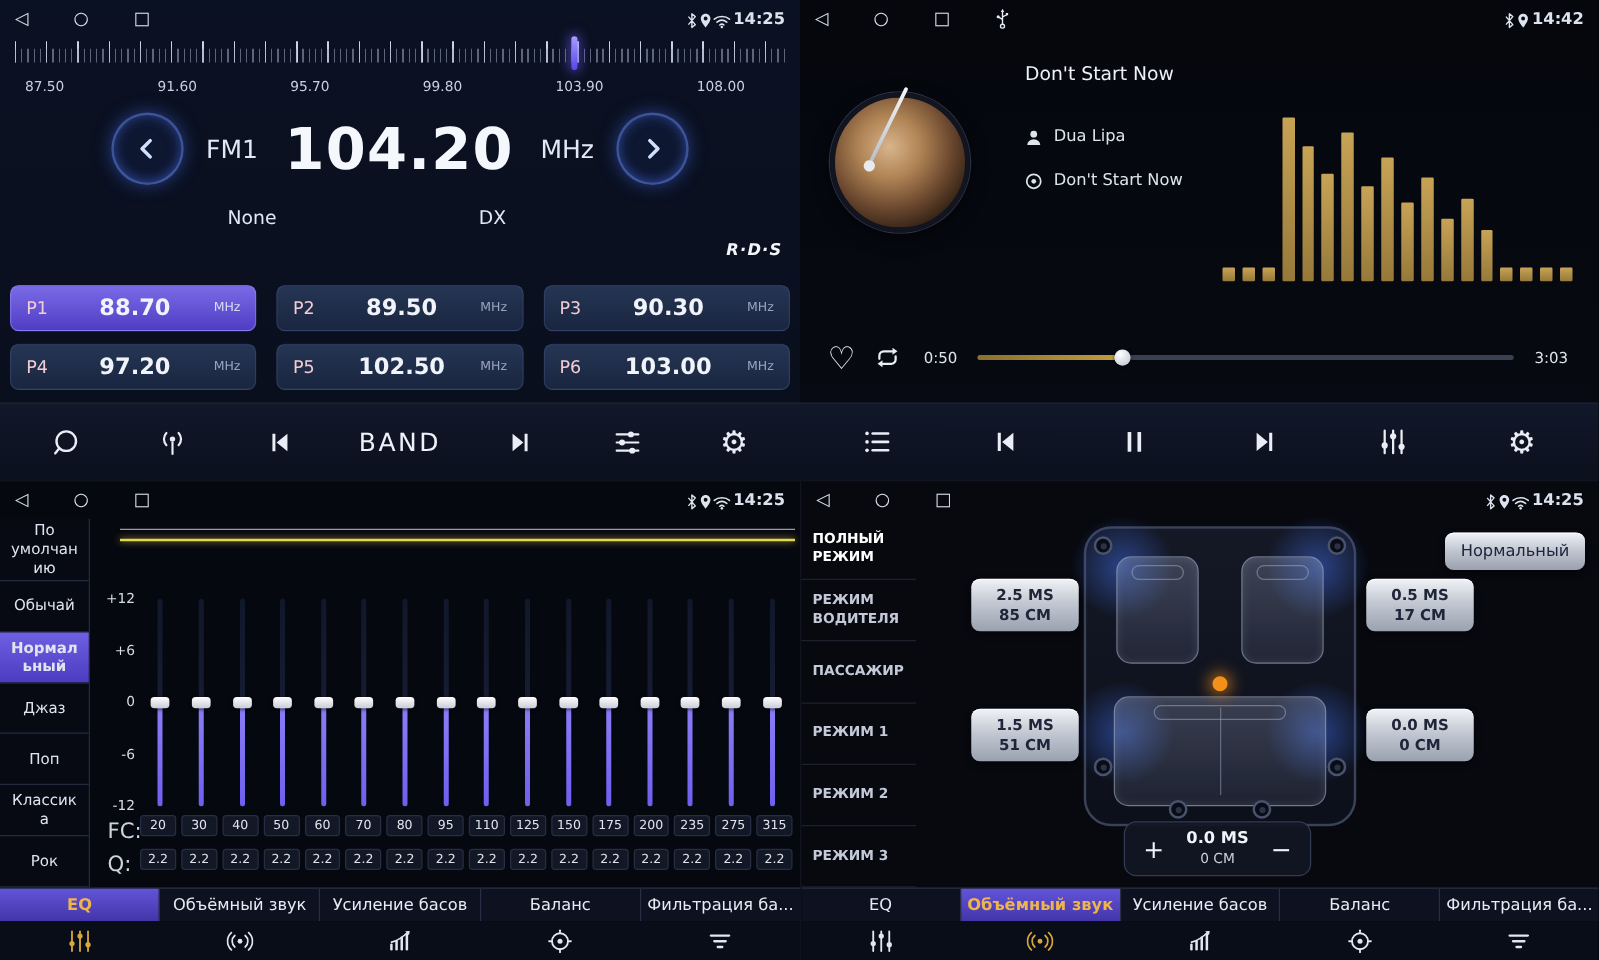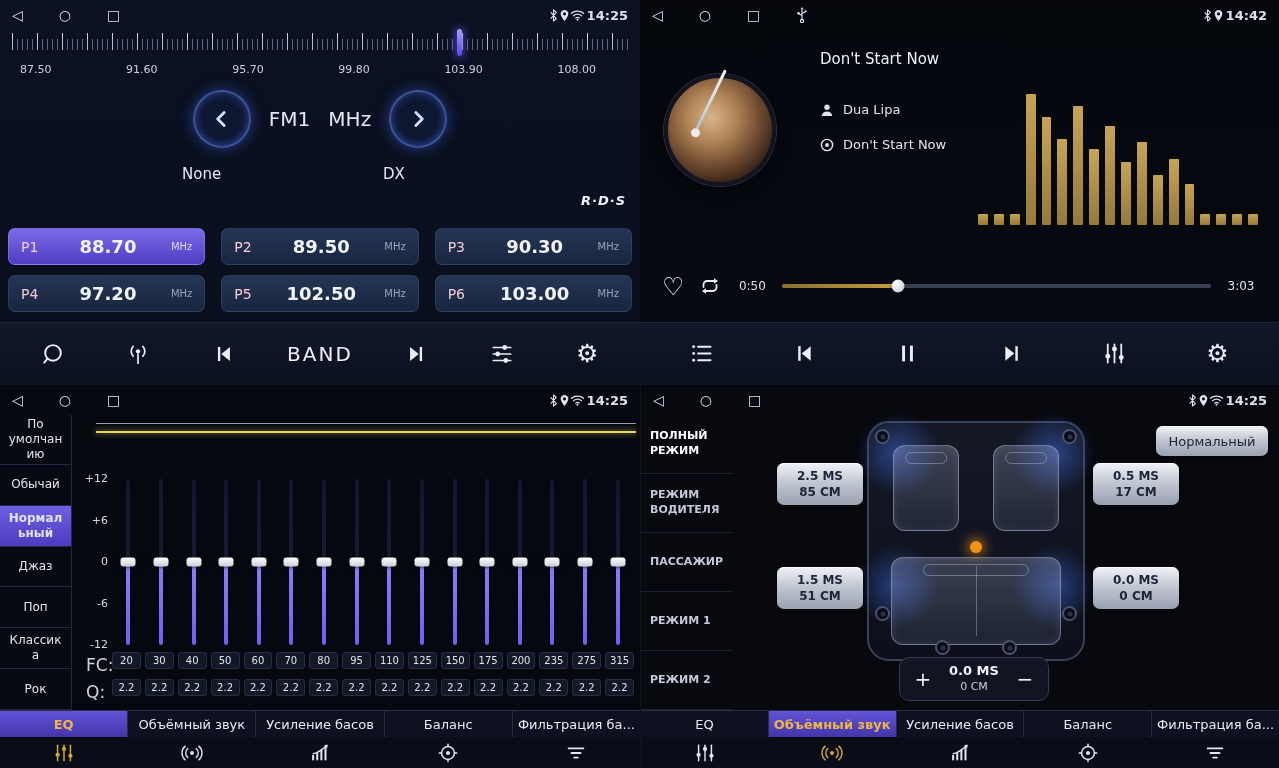--- a/index.html
+++ b/index.html
@@ -7,21 +7,21 @@
 #screen{position:relative;width:1279px;height:768px;background:#04060c;font-family:"DejaVu Sans","Liberation Sans",sans-serif;color:#e8ecf4}
 .panel{position:absolute;overflow:hidden}
 #radio-panel{left:0;top:0;width:640px;height:384px;background:linear-gradient(180deg,#0a1122 0%,#0a101f 60%,#090e1b 100%)}
 #player-panel{left:640px;top:0;width:639px;height:384px;background:linear-gradient(180deg,#05070d,#070a12)}
 #eq-panel{left:0;top:384px;width:640px;height:384px;background:#06080f;border-top:1px solid #10141f}
 #stage-panel{left:640px;top:384px;width:639px;height:384px;background:#07090f;border-top:1px solid #10141f;border-left:1px solid #10141f}
 
 .statusbar{position:absolute;left:0;top:0;right:0;height:30px;display:flex;justify-content:space-between;align-items:center;padding:0 12px;z-index:6}
 .sb-left{display:flex;gap:36px;align-items:center}
 .navglyph{font-size:14px;color:#dde3ee;line-height:1}
-.sb-right{display:flex;gap:0;align-items:center;color:#dde3ee}
+.sb-right{display:flex;gap:0;align-items:flex-end;color:#dde3ee}
 .sb-right svg{display:block}
 .sb-time{font-size:13px;font-weight:600;margin-left:2px}
 
 .ruler{position:absolute;left:8px;right:8px;top:33px;height:26px}
 .ticks-a{position:absolute;left:4px;right:4px;top:0;height:17px;background:repeating-linear-gradient(90deg,rgba(215,221,234,.95) 0 1px,transparent 1px 25px)}
 .ticks-b{position:absolute;left:4px;right:4px;top:6px;height:11px;background:repeating-linear-gradient(90deg,rgba(160,170,195,.55) 0 1px,transparent 1px 5px)}
 .tuner{position:absolute;top:-4px;width:5px;height:27px;border-radius:3px;background:linear-gradient(180deg,#a89bff,#5745e8);box-shadow:0 0 9px 2px rgba(110,90,250,.6)}
 .freq-scale{position:absolute;left:8px;right:8px;top:63px;display:flex;justify-content:space-between;padding:0 36px 0 12px;font-size:11px;color:#c9d0de}
 .freq-row{position:absolute;left:0;right:0;top:90px;display:flex;align-items:center;justify-content:center;gap:18px}
 .chev-btn{width:58px;height:58px;border-radius:50%;display:flex;align-items:center;justify-content:center;color:#cfe0ff;background:radial-gradient(circle at 50% 45%,#0e1730 55%,#1b2b5e 100%);border:2px solid rgba(96,130,230,.55);box-shadow:0 0 14px rgba(70,110,240,.5),inset 0 0 10px rgba(70,110,240,.45)}
@@ -316,20 +316,21 @@
         <span>103.90</span>
         <span>108.00</span>
       </div>
     <div class="freq-row">
       <div class="chev-btn">
           <svg width="26" height="26">
             <use href="#i-chev-left"></use>
           </svg>
         </div>
       <span class="band-name">FM1</span>
+      <span class="freq-big">104.20</span>
       <span class="unit-name">MHz</span>
       <div class="chev-btn">
           <svg width="26" height="26">
             <use href="#i-chev-right"></use>
           </svg>
         </div>
     </div>
     <span class="sub-none">None</span>
     <span class="sub-dx">DX</span>
     <span class="rds">R·D·S</span>
@@ -739,20 +740,21 @@
           </span>
         <span class="sb-time">14:25</span>
       </div>
     </div>
     <div class="stage-menu">
         <div class="stage-mode active">ПОЛНЫЙ РЕЖИМ</div>
         <div class="stage-mode">РЕЖИМ ВОДИТЕЛЯ</div>
         <div class="stage-mode">ПАССАЖИР</div>
         <div class="stage-mode">РЕЖИМ 1</div>
         <div class="stage-mode">РЕЖИМ 2</div>
+        <div class="stage-mode">РЕЖИМ 3</div>
       </div>
     <div class="grey-btn normal-btn">Нормальный</div>
     <div class="car">
       <div class="car-glow glow-tl"></div>
       <div class="car-glow glow-tr"></div>
       <div class="car-glow glow-bl"></div>
       <div class="car-glow glow-br"></div>
       <div class="seat seat-fl"></div>
       <div class="seat seat-fr"></div>
       <div class="seat seat-rear"></div>

